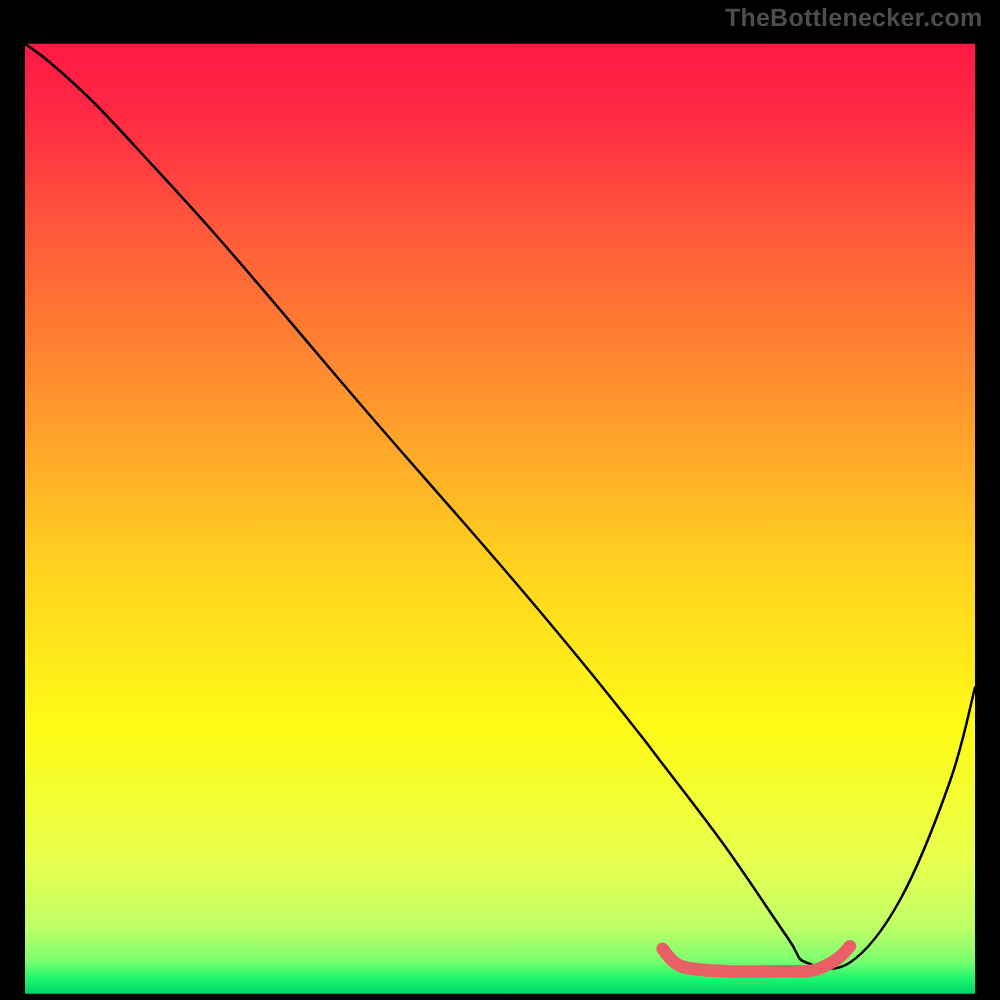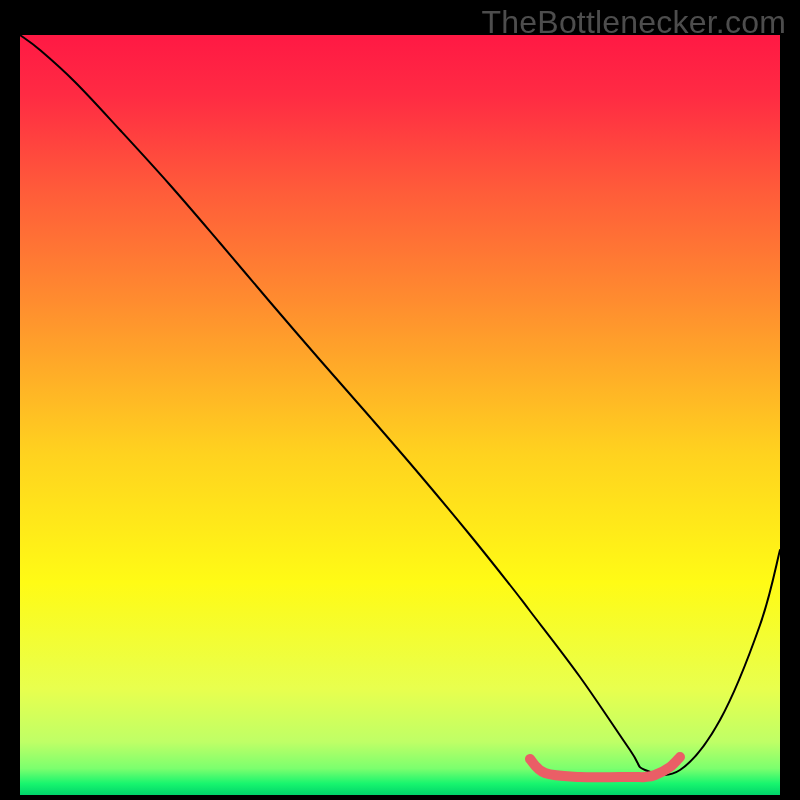--- a/index.html
+++ b/index.html
@@ -15,22 +15,22 @@
     width: 800px;
     height: 800px;
     background: #000000;
   }
   .watermark {
     position: absolute;
     top: 4px;
     right: 14px;
     color: #4d4d4d;
     font-family: Arial, Helvetica, sans-serif;
-    font-size: 32px;
-    font-weight: 400;
+    font-size: 20px;
+    font-weight: 700;
     letter-spacing: 0.2px;
     z-index: 5;
   }
   svg.plot {
     position: absolute;
     top: 0;
     left: 0;
   }
 </style>
 </head>

